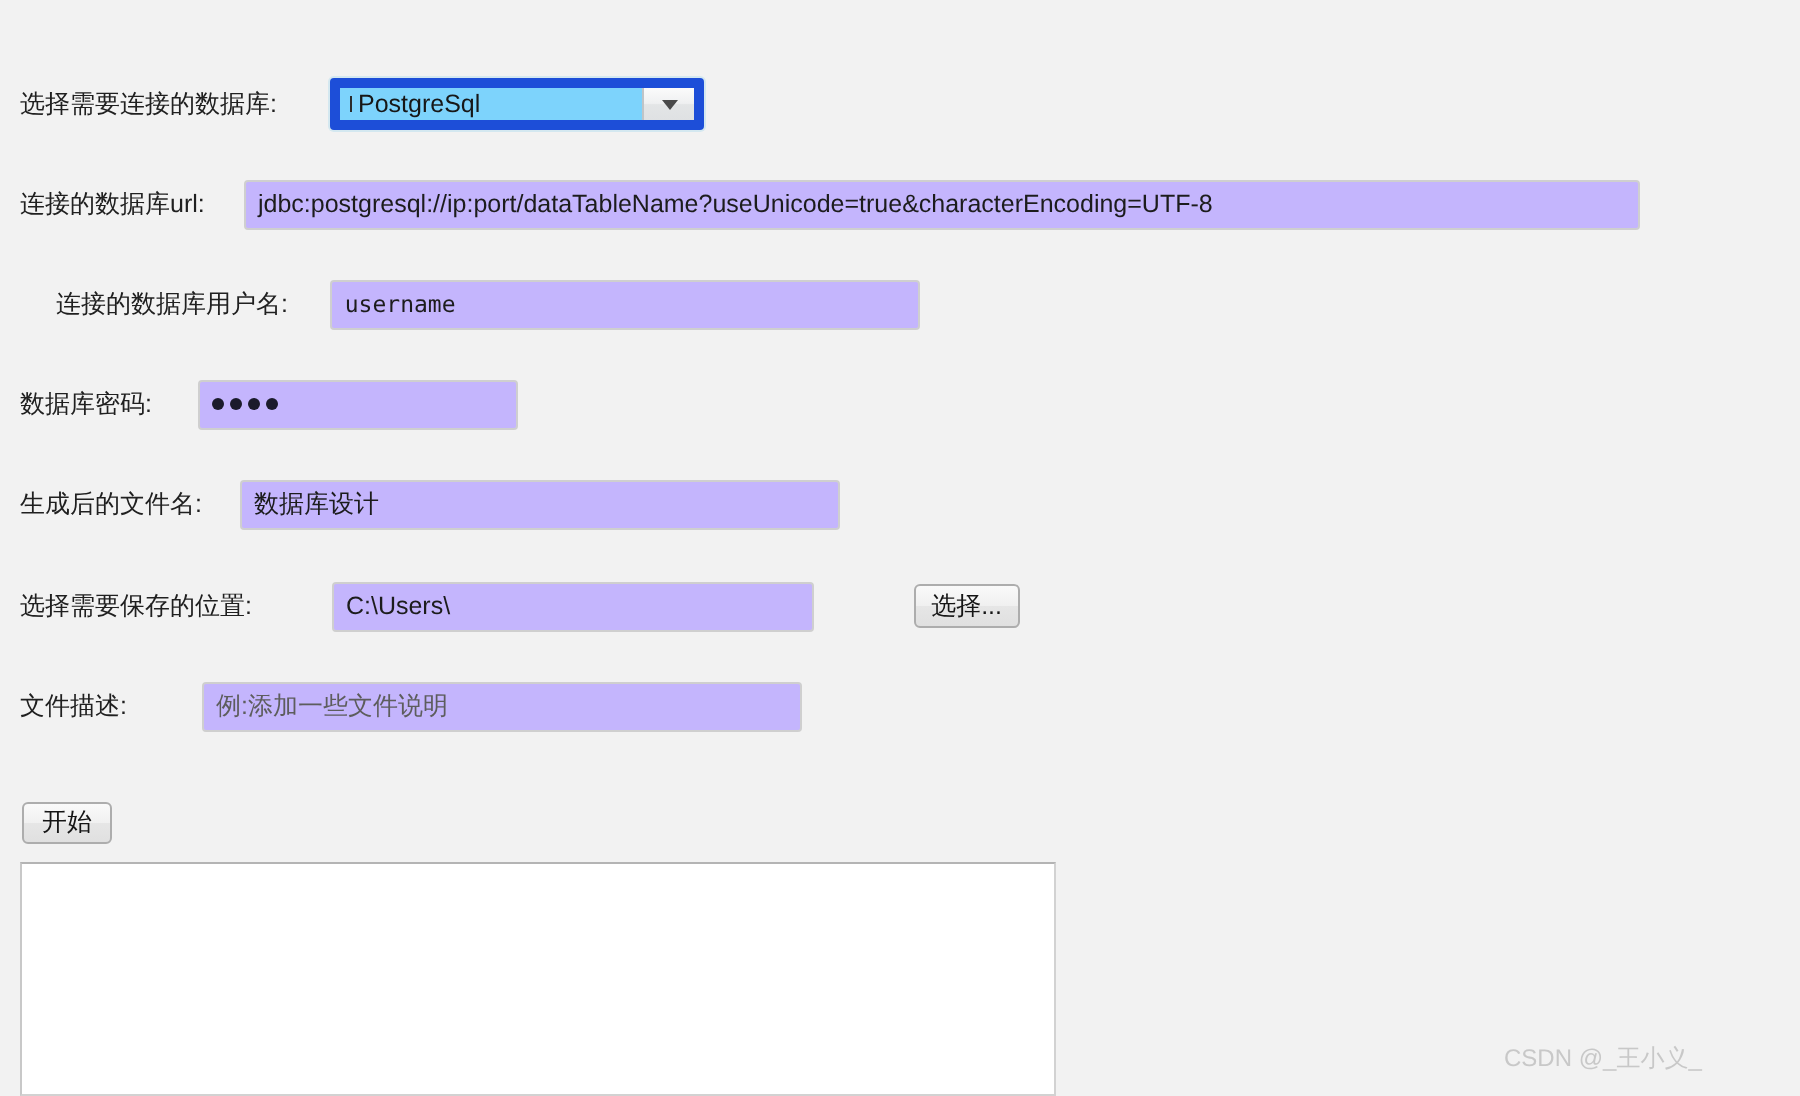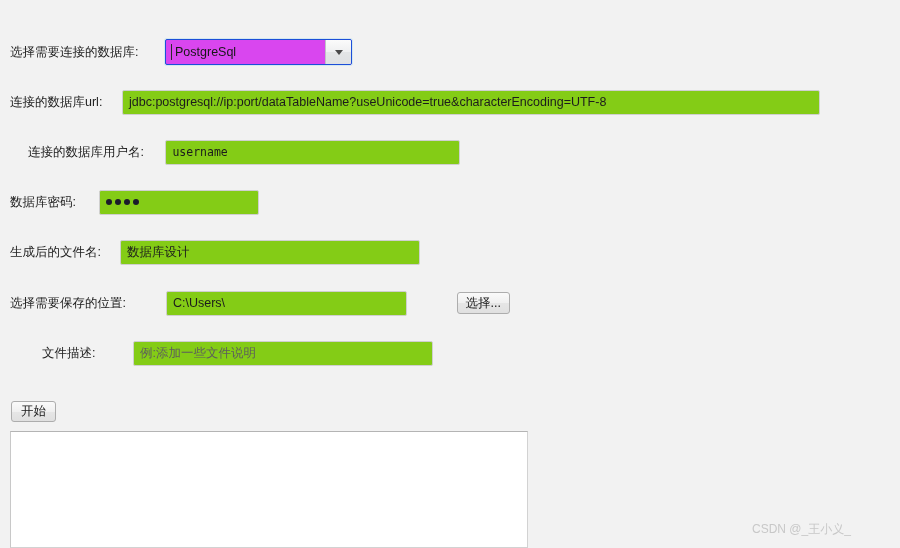--- a/index.html
+++ b/index.html
@@ -38,21 +38,21 @@
     line-height: 1;
     white-space: nowrap;
     padding-left: 10px;
     -webkit-font-smoothing: antialiased;
   }
 
   
   .field {
     box-sizing: border-box;
     height: 23px;
-    background: #84cc16;
+    background: #c4b5fd;
     border: 1px solid #cfcfcf;
     border-radius: 2px;
     font-family: "Liberation Sans", "DejaVu Sans", sans-serif;
     font-size: 12.5px;
     color: #1c1c1c;
     padding: 0 6px;
     line-height: 21px;
     outline: none;
     white-space: nowrap;
     overflow: hidden;
@@ -64,23 +64,23 @@
   .field.placeholder {
     color: #5d5d5d;
   }
 
   
   .combo {
     box-sizing: border-box;
     height: 26px;
     display: flex;
     align-items: stretch;
-    border: 1px solid #1d4ed8;
+    border: 5px solid #1d4ed8;
     border-radius: 2px;
-    background: #d946ef;
+    background: #7dd3fc;
     overflow: hidden;
     box-shadow: 0 0 0 1px rgba(39,176,230,0.15);
   }
   .combo-text {
     flex: 1;
     display: flex;
     align-items: center;
     padding-left: 9px;
     font-size: 12.5px;
     color: #171717;
@@ -206,21 +206,21 @@
       </span>
     </div>
   </div>
 
   <div class="row" style="top:288px; width:510px;gap:40px;">
     <span class="label" style="width:132px;">选择需要保存的位置:</span>
     <div class="field" style="width:300px; height:25px; line-height:23px;">C:\Users\</div>
     <span class="btn" style="margin-left:10px;">选择...</span>
   </div>
 
-  <div class="row" style="top:338px; width:410px;margin-left:32px;">
+  <div class="row" style="top:338px; width:410px;">
     <span class="label" style="width:91px;">文件描述:</span>
     <div class="field placeholder" style="width:300px; height:25px; line-height:23px;">例:添加一些文件说明</div>
   </div>
 
   <span class="btn" style="position:absolute; left:11px; top:401px; height:21px; padding:0 9px;">开始</span>
 
   <div class="logbox" style="left:10px; top:431px; width:518px; height:117px;"></div>
 
   <div class="watermark" style="left:752px; top:521px;">CSDN @_王小义_</div>
 

